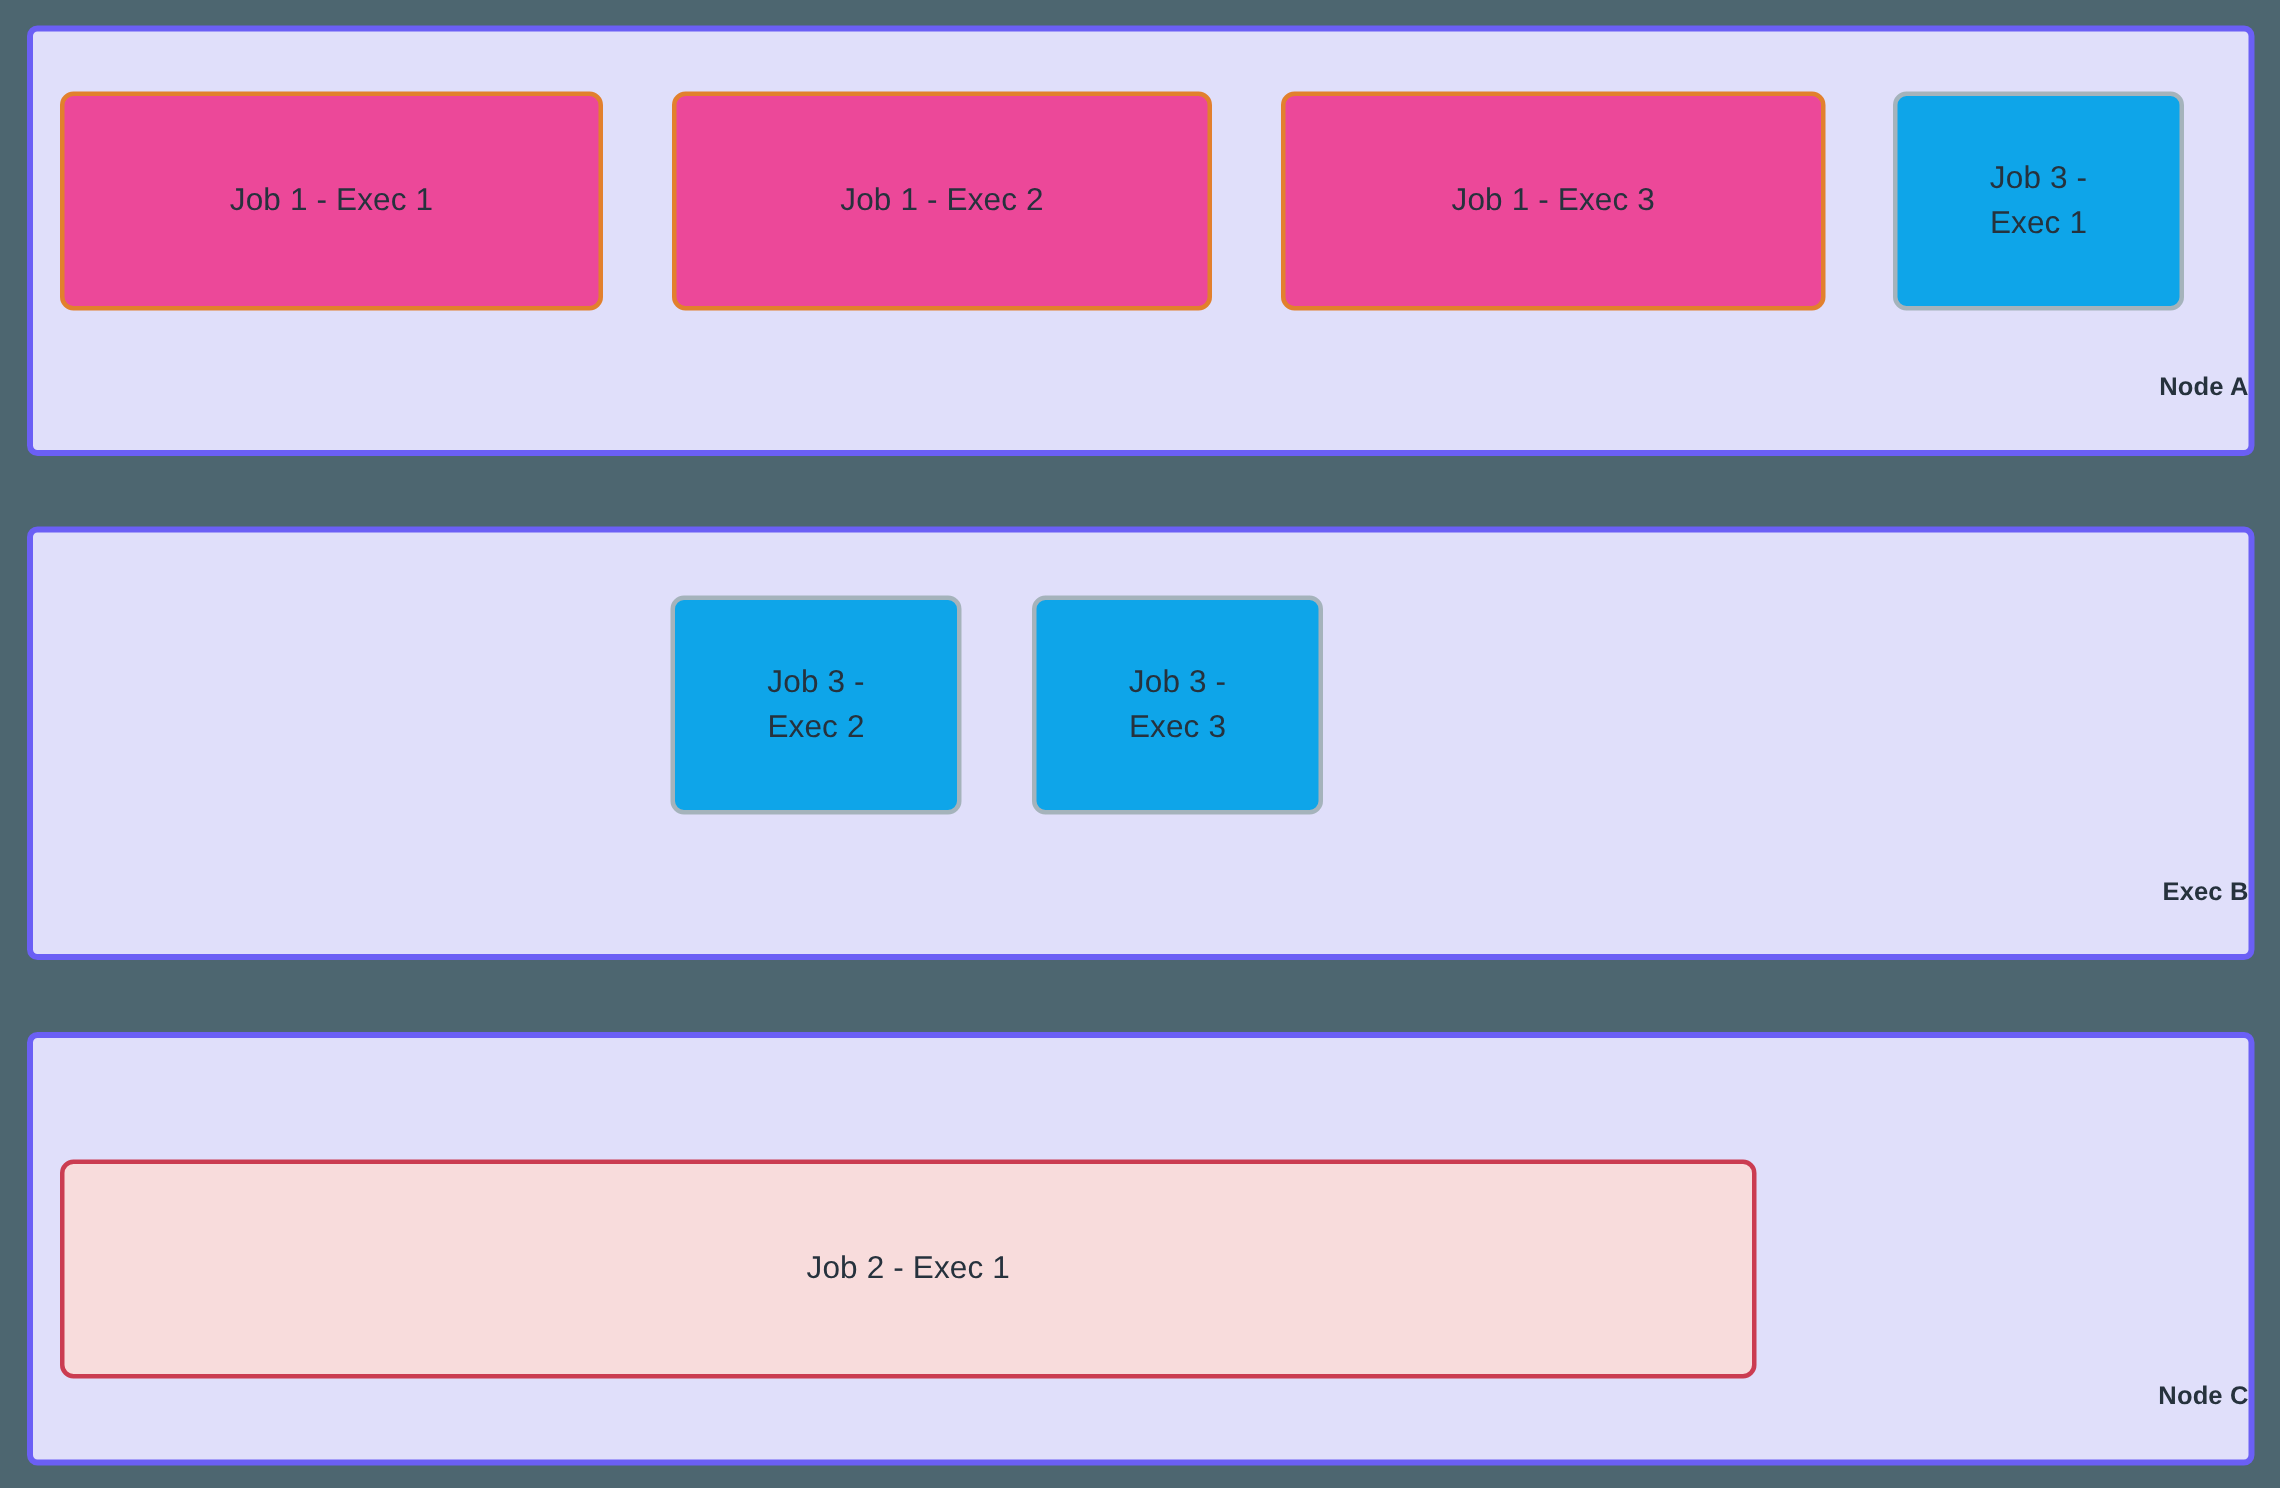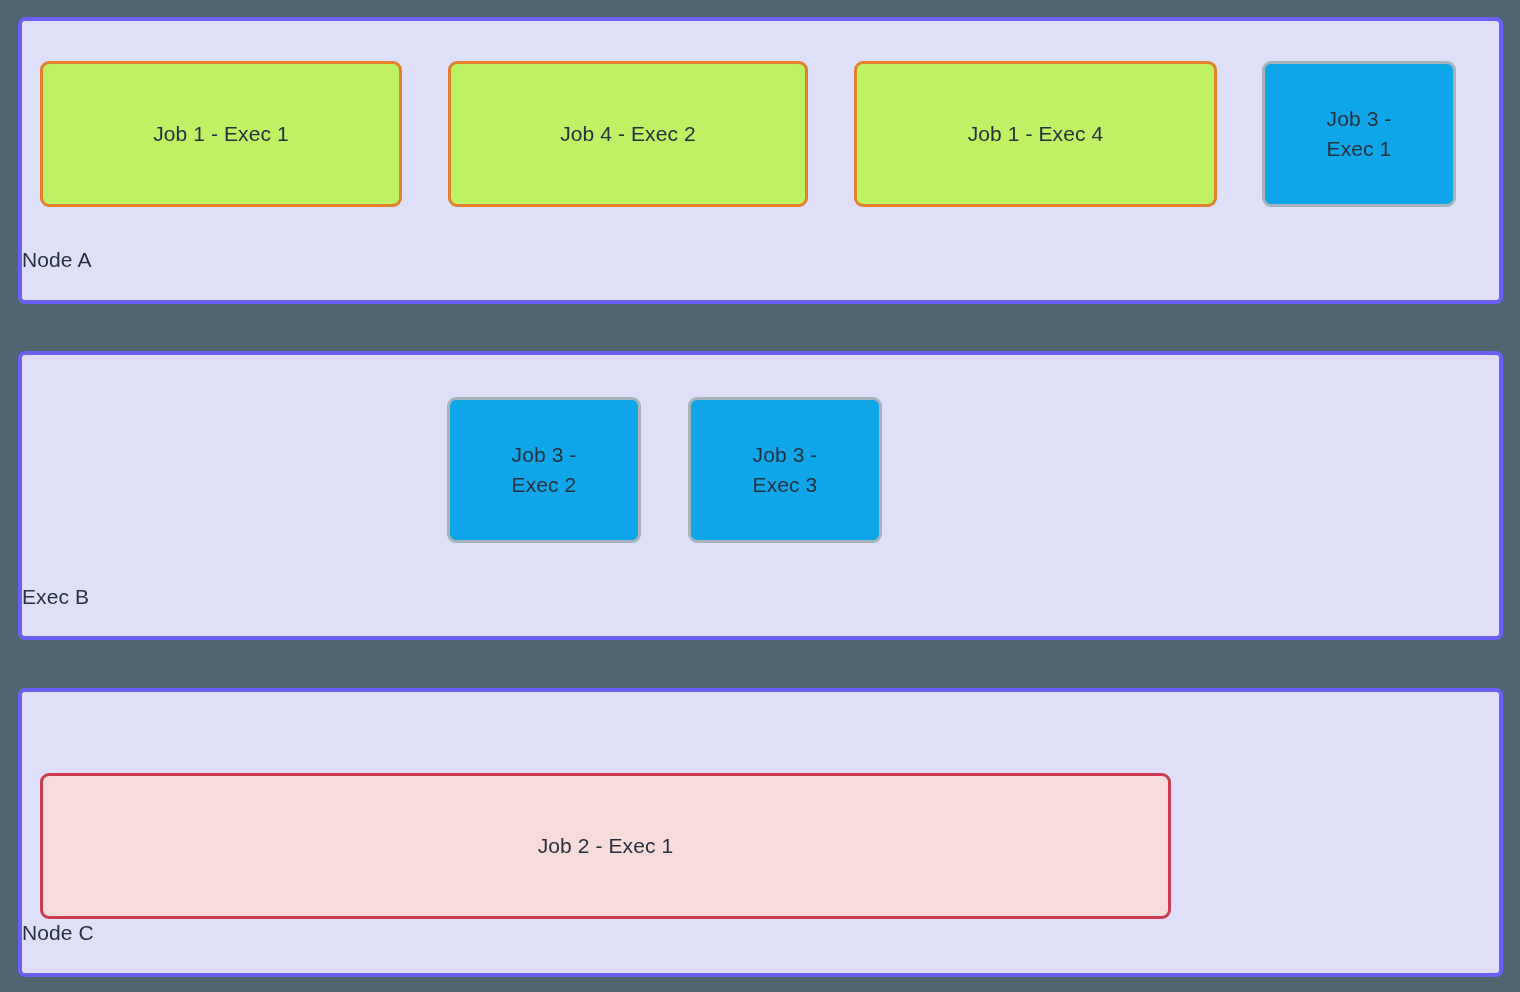--- a/index.html
+++ b/index.html
@@ -40,50 +40,51 @@
     border-width: 3px;
     border-style: solid;
     border-radius: 9px;
     color: #26323d;
     font-size: 21px;
     line-height: 1.42;
     letter-spacing: 0.1px;
     white-space: pre-line;
   }
   .job.orange {
-    background: #bef264;
+    background: #ec4899;
     border-color: #e2802d;
   }
   .job.gray {
     background: #0ea5e9;
     border-color: #a5b3bb;
   }
   .job.red {
     background: #f8dcdc;
     border-color: #cb3c51;
   }
   
   .node-label {
     position: absolute;
     left: 0;
     width: 100%;
-    text-align: left;
+    text-align: right;
     color: #26323d;
-    font-size: 21px;
+    font-size: 17px;
     letter-spacing: 0.1px;
+    font-weight: bold;
   }
 </style>
 </head>
 <body>
 
 <div id="diagram">
     <div class="node" style="left: 18px; top: 17px; width: 1485px; height: 287px;">
       <div class="job orange" style="left: 18px; top: 40px; width: 362px; height: 146px;">Job 1 - Exec 1</div>
-      <div class="job orange" style="left: 426px; top: 40px; width: 360px; height: 146px;">Job 4 - Exec 2</div>
-      <div class="job orange" style="left: 832px; top: 40px; width: 363px; height: 146px;">Job 1 - Exec 4</div>
+      <div class="job orange" style="left: 426px; top: 40px; width: 360px; height: 146px;">Job 1 - Exec 2</div>
+      <div class="job orange" style="left: 832px; top: 40px; width: 363px; height: 146px;">Job 1 - Exec 3</div>
       <div class="job gray" style="left: 1240px; top: 40px; width: 194px; height: 146px;">Job  3 -
 Exec 1</div>
       <div class="node-label" style="top: 227px;">Node A</div>
     </div>
     <div class="node" style="left: 18px; top: 351px; width: 1485px; height: 289px;">
       <div class="job gray" style="left: 425px; top: 42px; width: 194px; height: 146px;">Job 3 -
 Exec 2</div>
       <div class="job gray" style="left: 666px; top: 42px; width: 194px; height: 146px;">Job  3 -
 Exec 3</div>
       <div class="node-label" style="top: 230px;">Exec B</div>

